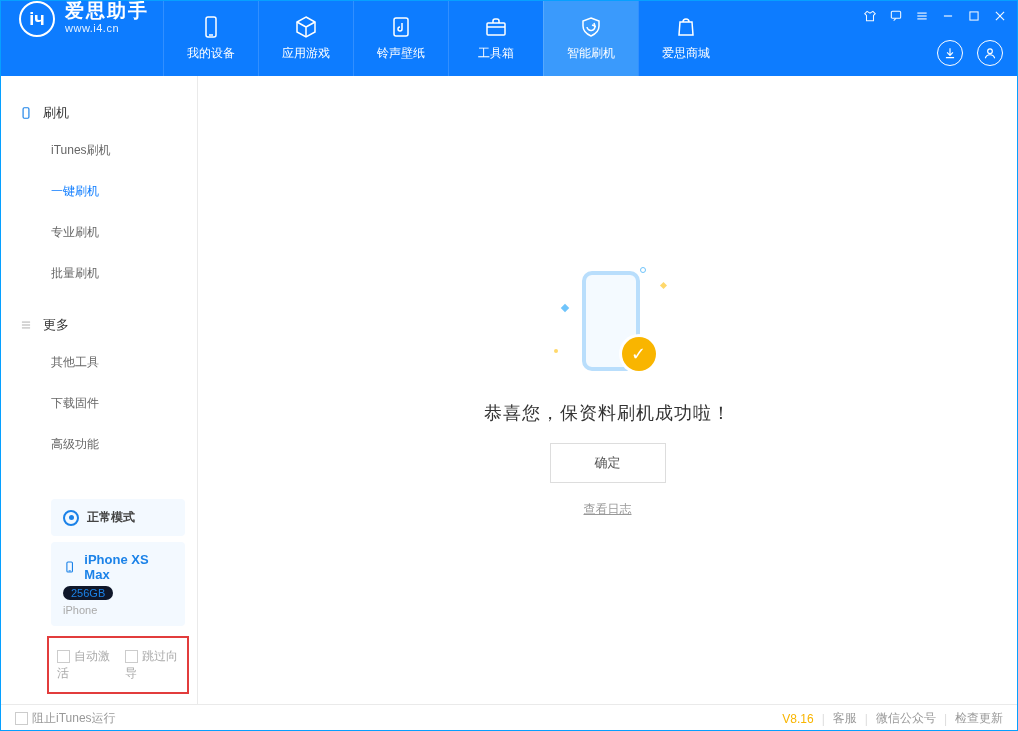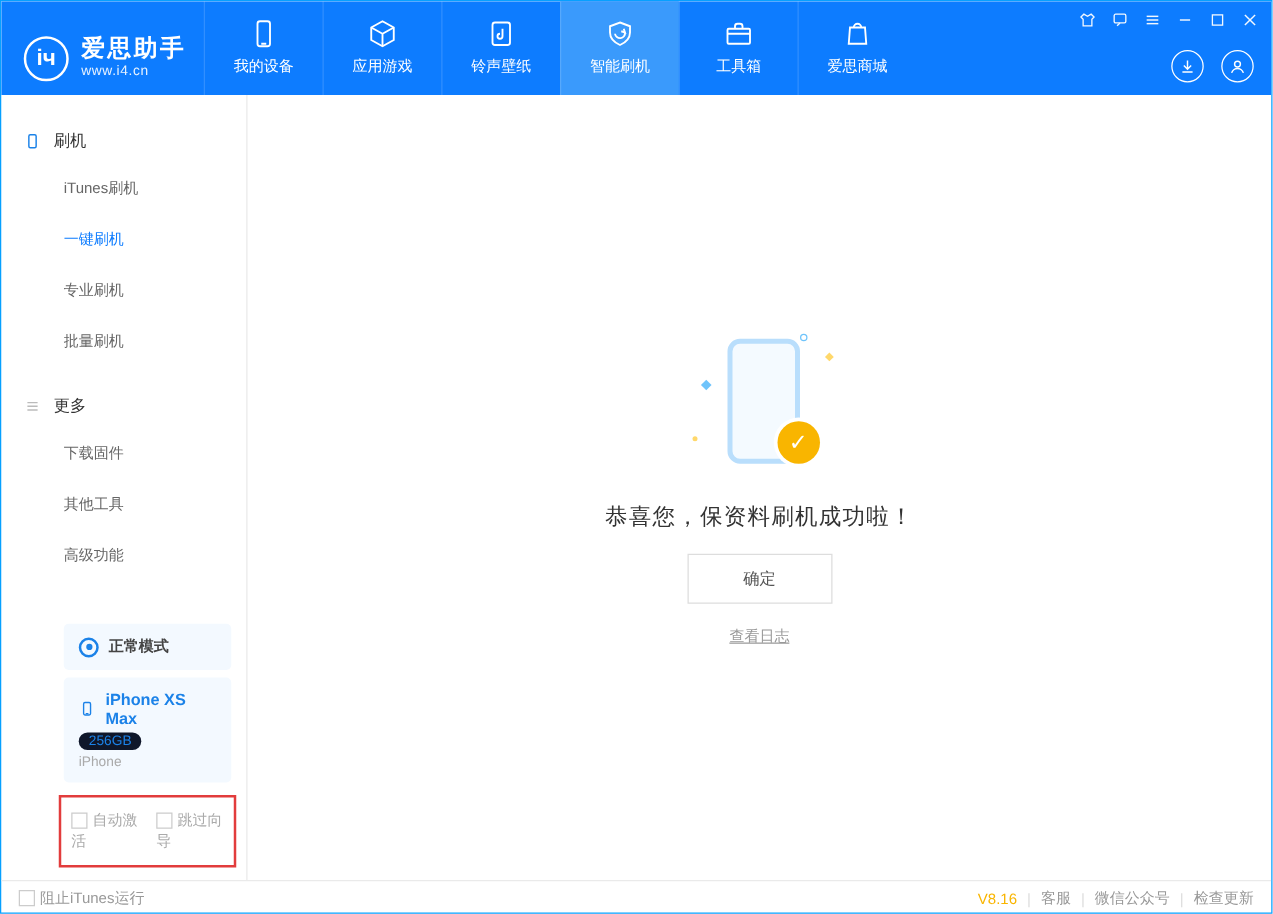--- a/index.html
+++ b/index.html
@@ -1,20 +1,20 @@
 <!DOCTYPE html>
 <html><head>
 <meta charset="utf-8">
 <style>
 * { margin: 0; padding: 0; box-sizing: border-box; font-family: "Microsoft YaHei", Arial, sans-serif; }
 body { background: #fff; width: 1018px; height: 731px; overflow: hidden; border: 1px solid #06a0ff; }
 
 
 .header { height: 75px; background: linear-gradient(180deg, #0d7cff 0%, #0d7cff 100%); display: flex; align-items: stretch; color: #fff; position: relative; }
-.logo-area { display: flex; align-items: center; padding: 0 14px 0 18px; gap: 10px; margin-top: 16px; }
+.logo-area { display: flex; padding: 0 14px 0 18px; gap: 10px; }
 .logo-circle { width: 36px; height: 36px; border: 2.5px solid #fff; border-radius: 50%; display: flex; align-items: center; justify-content: center; font-size: 18px; font-weight: bold; }
 .logo-text { display: flex; flex-direction: column; line-height: 1.1; }
 .logo-title { font-size: 19px; font-weight: 600; letter-spacing: 2px; }
 .logo-sub { font-size: 11px; opacity: .9; letter-spacing: .5px; }
 .tabs { display: flex; align-items: stretch; }
 .tab { width: 95px; display: flex; flex-direction: column; align-items: center; justify-content: center; gap: 6px; cursor: pointer; font-size: 12px; border-left: 1px solid rgba(255,255,255,.15); }
 .tab.active { background: #3a9afc; }
 .tab svg { width: 24px; height: 24px; }
 .titlebar-icons { position: absolute; right: 10px; top: 8px; display: flex; gap: 12px; align-items: center; }
 .titlebar-icons span, .titlebar-icons svg { width: 14px; height: 14px; cursor: pointer; opacity: .95; }
@@ -88,34 +88,34 @@
         </svg>
       <span>应用游戏</span>
     </div>
     <div class="tab">
       <svg viewBox="0 0 24 24" fill="none" stroke="#fff" stroke-width="1.5">
           <rect x="5" y="3" width="14" height="18" rx="2"></rect>
           <path d="M13 8v6a2 2 0 11-2-2"></path>
         </svg>
       <span>铃声壁纸</span>
     </div>
+    <div class="tab">
+      <svg viewBox="0 0 24 24" fill="none" stroke="#fff" stroke-width="1.5">
+          <rect x="3" y="8" width="18" height="12" rx="1"></rect>
+          <path d="M9 8V6a2 2 0 012-2h2a2 2 0 012 2v2M3 12h18"></path>
+        </svg>
+      <span>工具箱</span>
+    </div>
     <div class="tab active">
       <svg viewBox="0 0 24 24" fill="none" stroke="#fff" stroke-width="1.5">
           <path d="M12 3l8 3v5c0 5-3.5 8-8 10-4.5-2-8-5-8-10V6l8-3z"></path>
           <path d="M8 12a4 4 0 108-1"></path>
           <path d="M15 8l1 3-3-1"></path>
         </svg>
       <span>智能刷机</span>
-    </div>
-    <div class="tab">
-      <svg viewBox="0 0 24 24" fill="none" stroke="#fff" stroke-width="1.5">
-          <rect x="3" y="8" width="18" height="12" rx="1"></rect>
-          <path d="M9 8V6a2 2 0 012-2h2a2 2 0 012 2v2M3 12h18"></path>
-        </svg>
-      <span>工具箱</span>
     </div>
     <div class="tab">
       <svg viewBox="0 0 24 24" fill="none" stroke="#fff" stroke-width="1.5">
           <path d="M6 7h12l1 13H5L6 7z"></path>
           <path d="M9 7a3 3 0 016 0"></path>
         </svg>
       <span>爱思商城</span>
     </div>
   </div>
   <div class="titlebar-icons">
@@ -172,22 +172,22 @@
       <div class="side-item">批量刷机</div>
 
       <div class="side-group-h" style="margin-top:14px">
         <svg viewBox="0 0 24 24" fill="none" stroke="#bbb" stroke-width="2">
             <line x1="5" y1="7" x2="19" y2="7"></line>
             <line x1="5" y1="12" x2="19" y2="12"></line>
             <line x1="5" y1="17" x2="19" y2="17"></line>
           </svg>
         <span>更多</span>
       </div>
+      <div class="side-item">其他工具</div>
       <div class="side-item">下载固件</div>
-      <div class="side-item">其他工具</div>
       <div class="side-item">高级功能</div>
     </div>
 
     <div class="side-bottom">
       <div class="mode-card">
         <span class="mode-icon"></span>
         <span>正常模式</span>
       </div>
       <div class="device-card">
         <div style="display:flex;align-items:center;gap:8px;">

